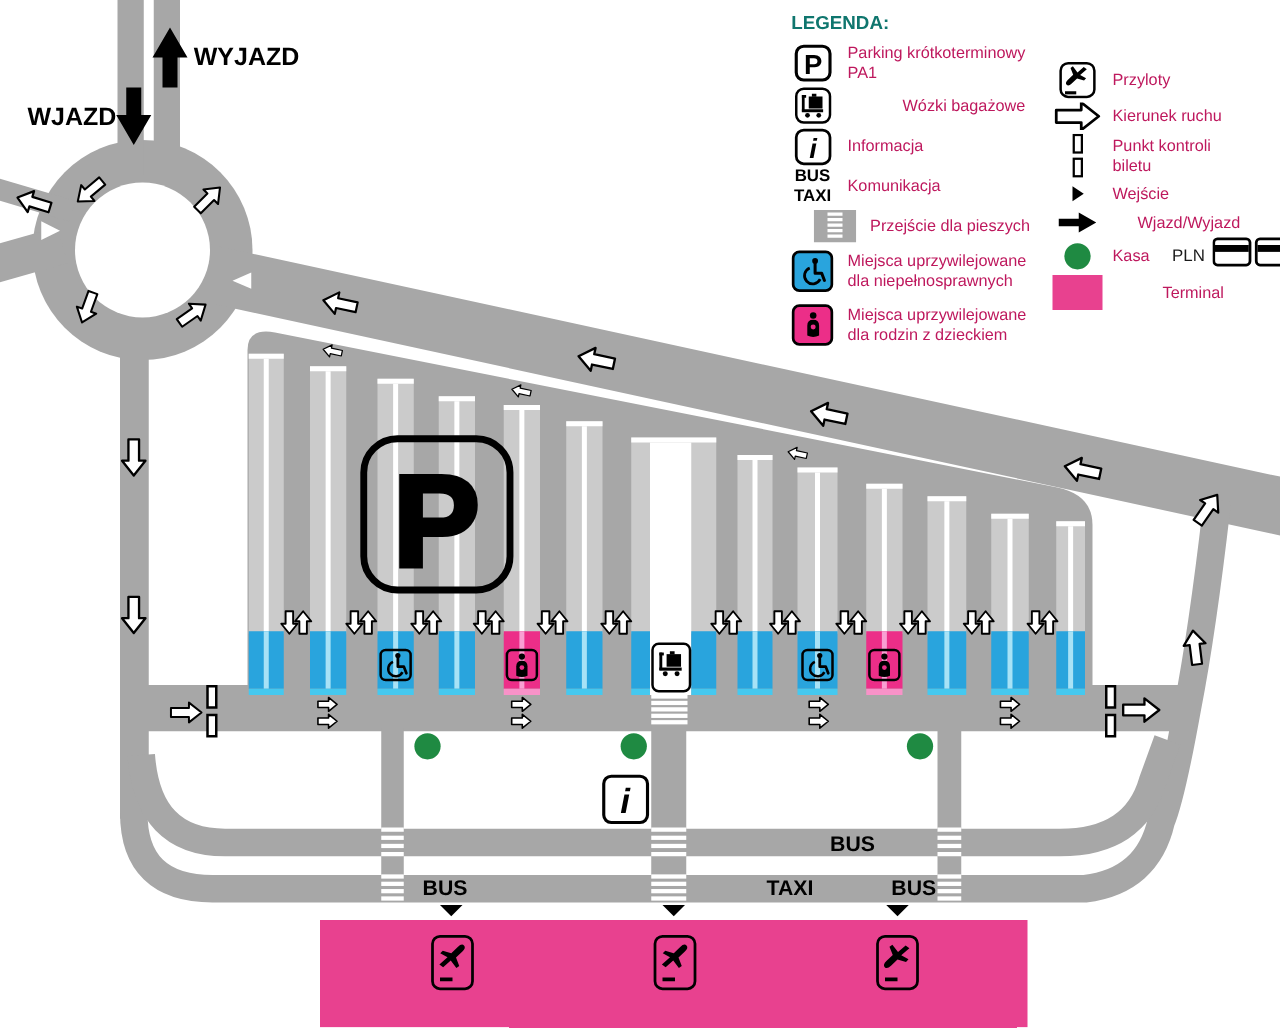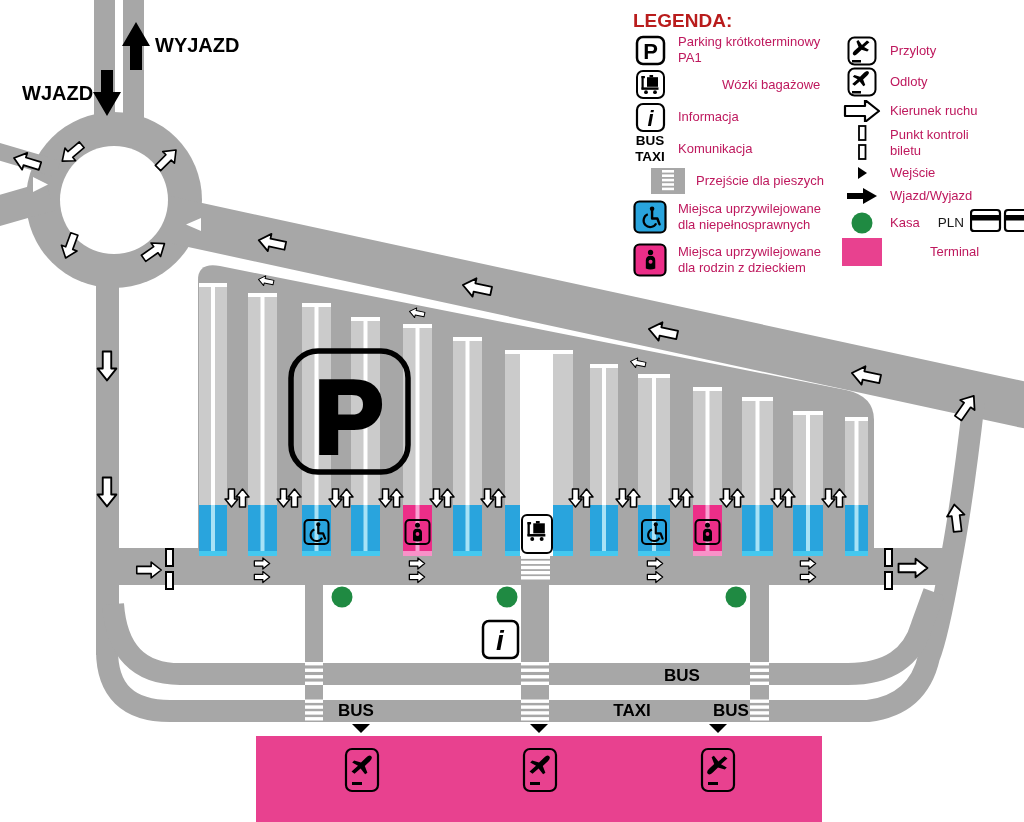--- a/index.html
+++ b/index.html
@@ -16,21 +16,21 @@
   .pinkstrip{fill:#ec2e88;}
   .pinklight{fill:#f99fd2;}
   .pinkunder{fill:#f892c8;}
   .green{fill:#1f8a42;}
   .oarr{fill:#ffffff;stroke:#000;stroke-width:2.2;stroke-linejoin:round;}
   .sarr{fill:#ffffff;stroke:#000;stroke-width:1.5;stroke-linejoin:round;}
   .ticket{fill:#ffffff;stroke:#000;stroke-width:2;}
   .maplabel{font-weight:bold;fill:#000;}
   
   #legend{position:absolute;left:630px;top:8px;width:394px;}
-  #legend .title{font-weight:bold;font-size:19px;color:#b91c1c;margin:2px 0 6px 3px;}
+  #legend .title{font-weight:bold;font-size:15px;color:#0f766e;margin:2px 0 6px 3px;}
   .lcol{position:absolute;}
   .lrow{display:flex;align-items:center;}
   .icell{width:40px;display:flex;justify-content:center;align-items:center;flex:none;}
   .llabel{font-size:13px;color:#be185d;white-space:pre-line;line-height:1.22;padding-left:8px;}
   .bustaxi{font-weight:bold;font-size:13.5px;line-height:1.15;color:#000;white-space:pre-line;text-align:center;}
   .termswatch{width:48px;height:28px;background:#e8418f;}
   .kasa-extra{font-size:13.5px;color:#1a1a1a;margin-left:18px;margin-right:6px;}
 </style>
 </head>
 <body>
@@ -440,41 +440,31 @@
         <svg width="34" height="34">
               <rect x="1.5" y="1.5" width="31" height="31" rx="5" fill="#ec2e88" stroke="#000" stroke-width="2.2"></rect>
               <use href="#family-glyph" transform="translate(6,5) scale(1.05)"></use>
             </svg>
       </span>
       <span class="llabel">Miejsca uprzywilejowane
 dla rodzin z dzieckiem</span>
     </div>
   </div>
 
-  <div class="lcol" style="left:212px;top:27px;width:182px;">
+  <div class="lcol" style="left:212px;top:40px;width:182px;">
     <div class="lrow" style="height:31px;">
       <span class="icell">
         <svg width="30" height="30">
               <rect x="1.5" y="1.5" width="27" height="27" rx="6" fill="#fff" stroke="#000" stroke-width="2"></rect>
               <use href="#plane-dep" transform="translate(4,3.5) scale(0.82) rotate(180,12,10)"></use>
               <rect x="5" y="24" width="9" height="2.5" fill="#000"></rect>
             </svg>
       </span>
       <span class="llabel">Przyloty</span>
     </div>
-    <div class="lrow" style="height:31px;">
-      <span class="icell">
-        <svg width="30" height="30">
-              <rect x="1.5" y="1.5" width="27" height="27" rx="6" fill="#fff" stroke="#000" stroke-width="2"></rect>
-              <use href="#plane-dep" transform="translate(4,3.5) scale(0.82)"></use>
-              <rect x="5" y="24" width="9" height="2.5" fill="#000"></rect>
-            </svg>
-      </span>
-      <span class="llabel">Odloty</span>
-    </div>
     <div class="lrow" style="height:27px;">
       <span class="icell">
         <svg width="38" height="22">
               <use href="#oarrow" transform="translate(19,11)"></use>
             </svg>
       </span>
       <span class="llabel">Kierunek ruchu</span>
     </div>
     <div class="lrow" style="height:37px;">
       <span class="icell">
@@ -487,21 +477,21 @@
 biletu</span>
     </div>
     <div class="lrow" style="height:23px;">
       <span class="icell">
         <svg width="16" height="16">
               <polygon points="4,2 13,8 4,14" fill="#000"></polygon>
             </svg>
       </span>
       <span class="llabel">Wejście</span>
     </div>
-    <div class="lrow" style="height:24px;">
+    <div class="lrow" style="height:24px;gap:20px;">
       <span class="icell">
         <svg width="34" height="18">
               <path d="M2,6 L18,6 L18,1 L32,9 L18,17 L18,12 L2,12 Z" fill="#000"></path>
             </svg>
       </span>
       <span class="llabel">Wjazd/Wyjazd</span>
     </div>
     <div class="lrow" style="height:29px;">
       <span class="icell">
         <svg width="24" height="24">

